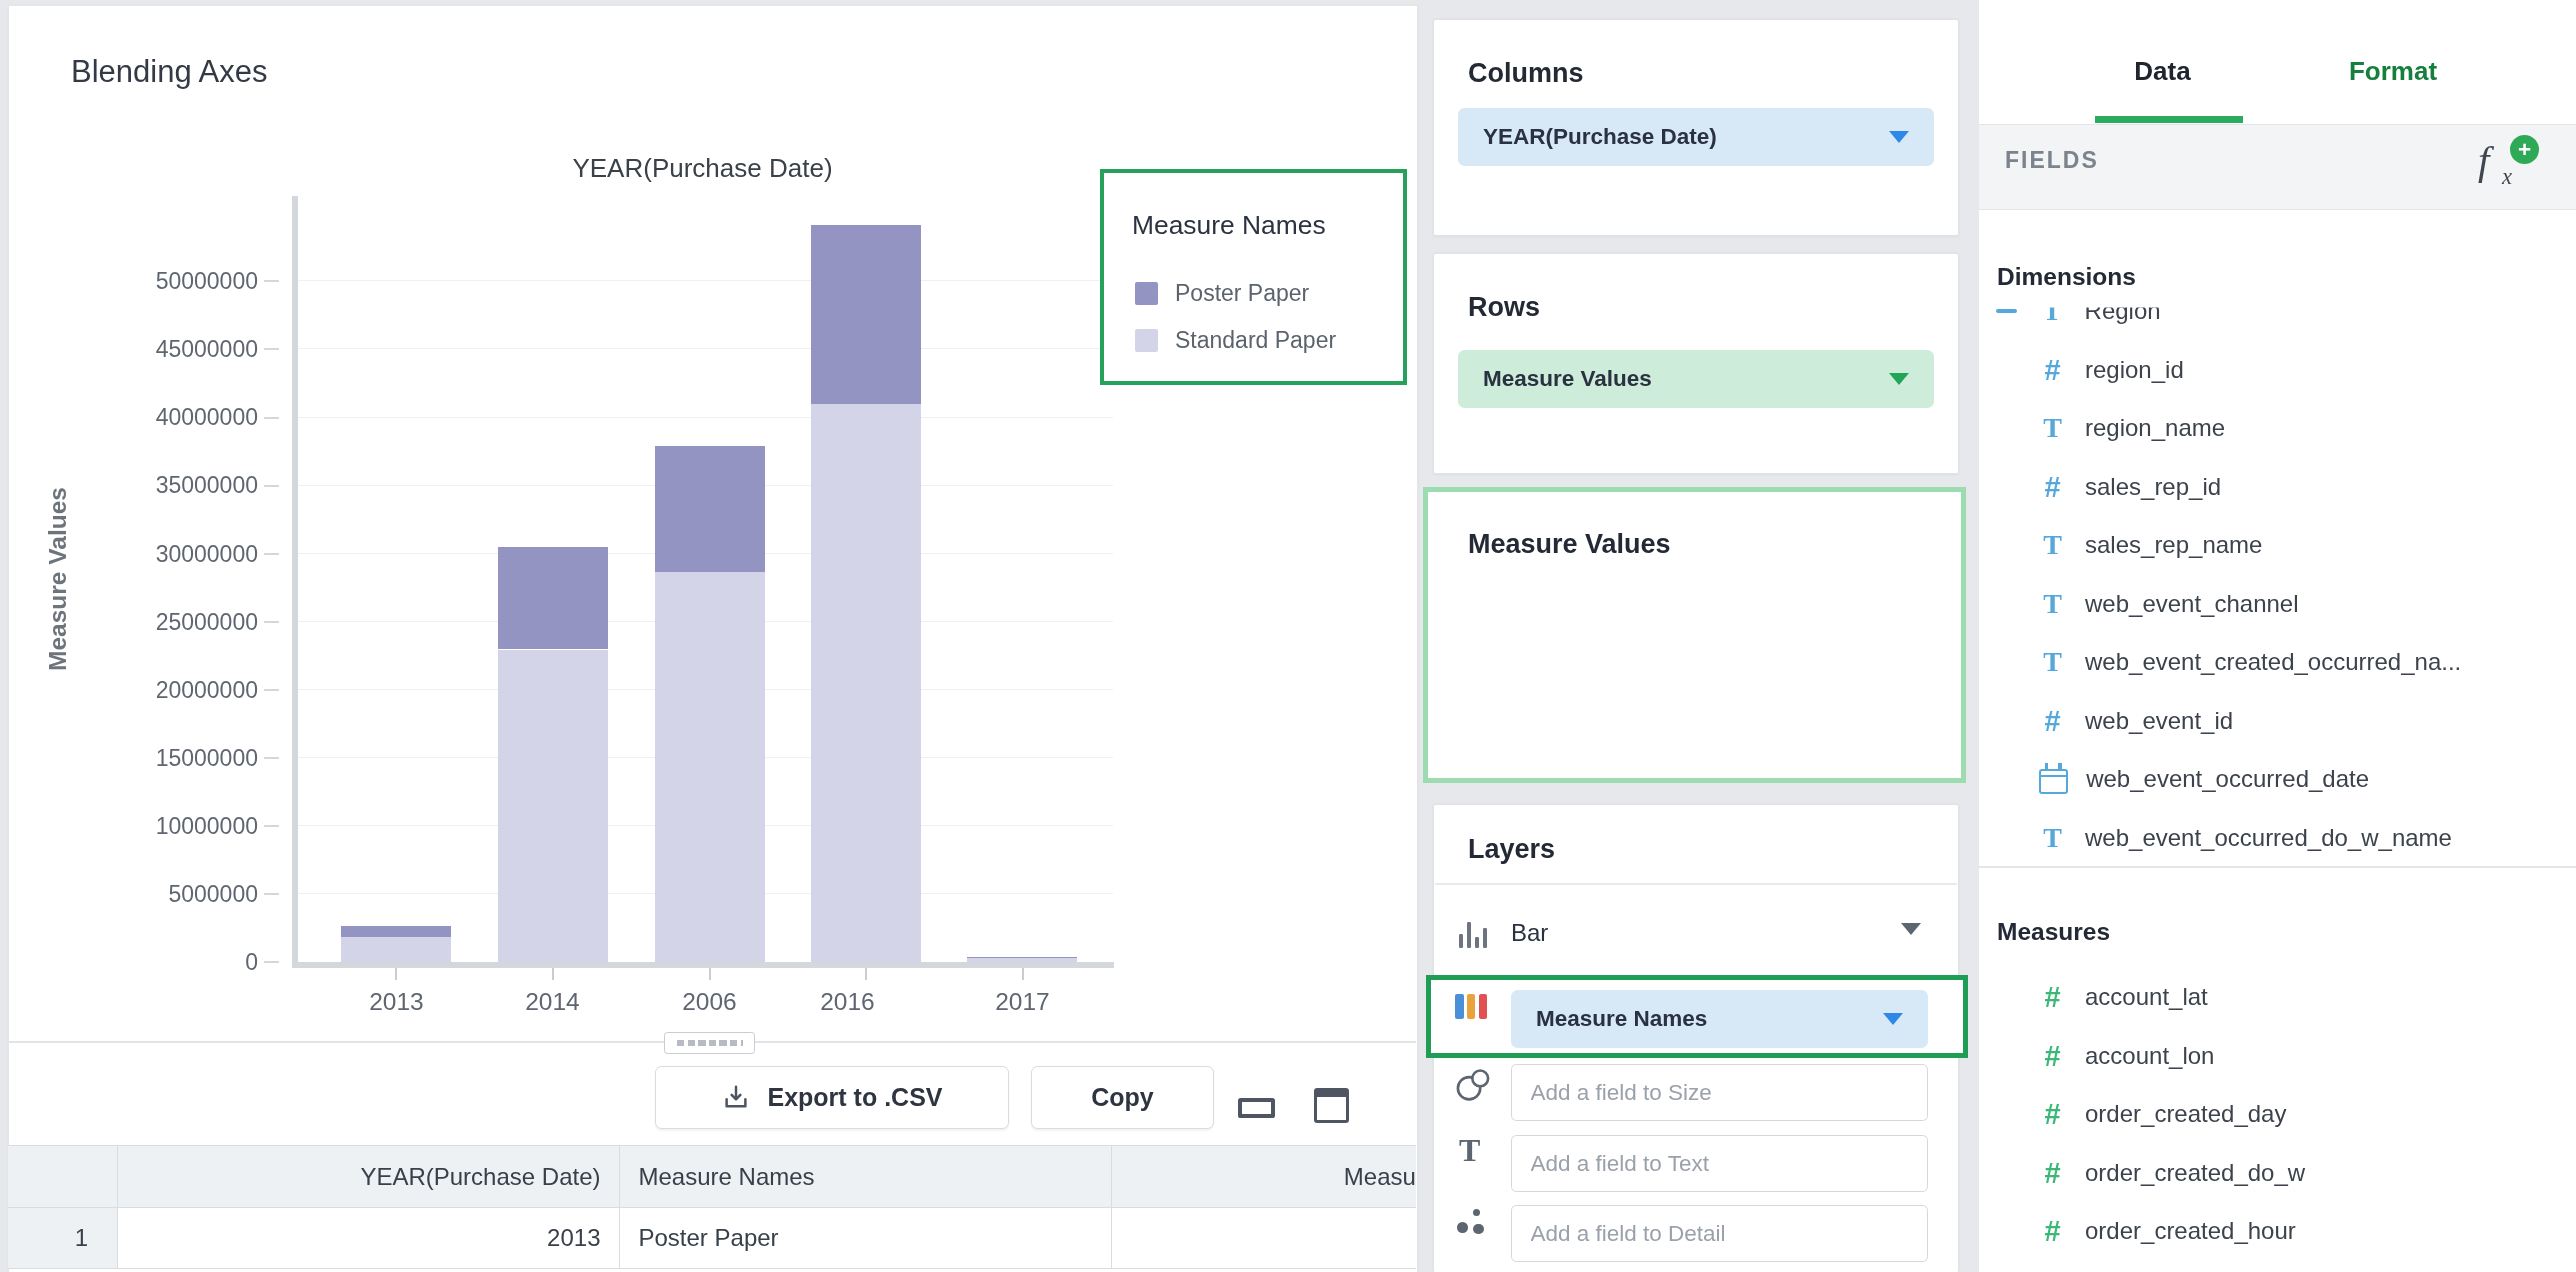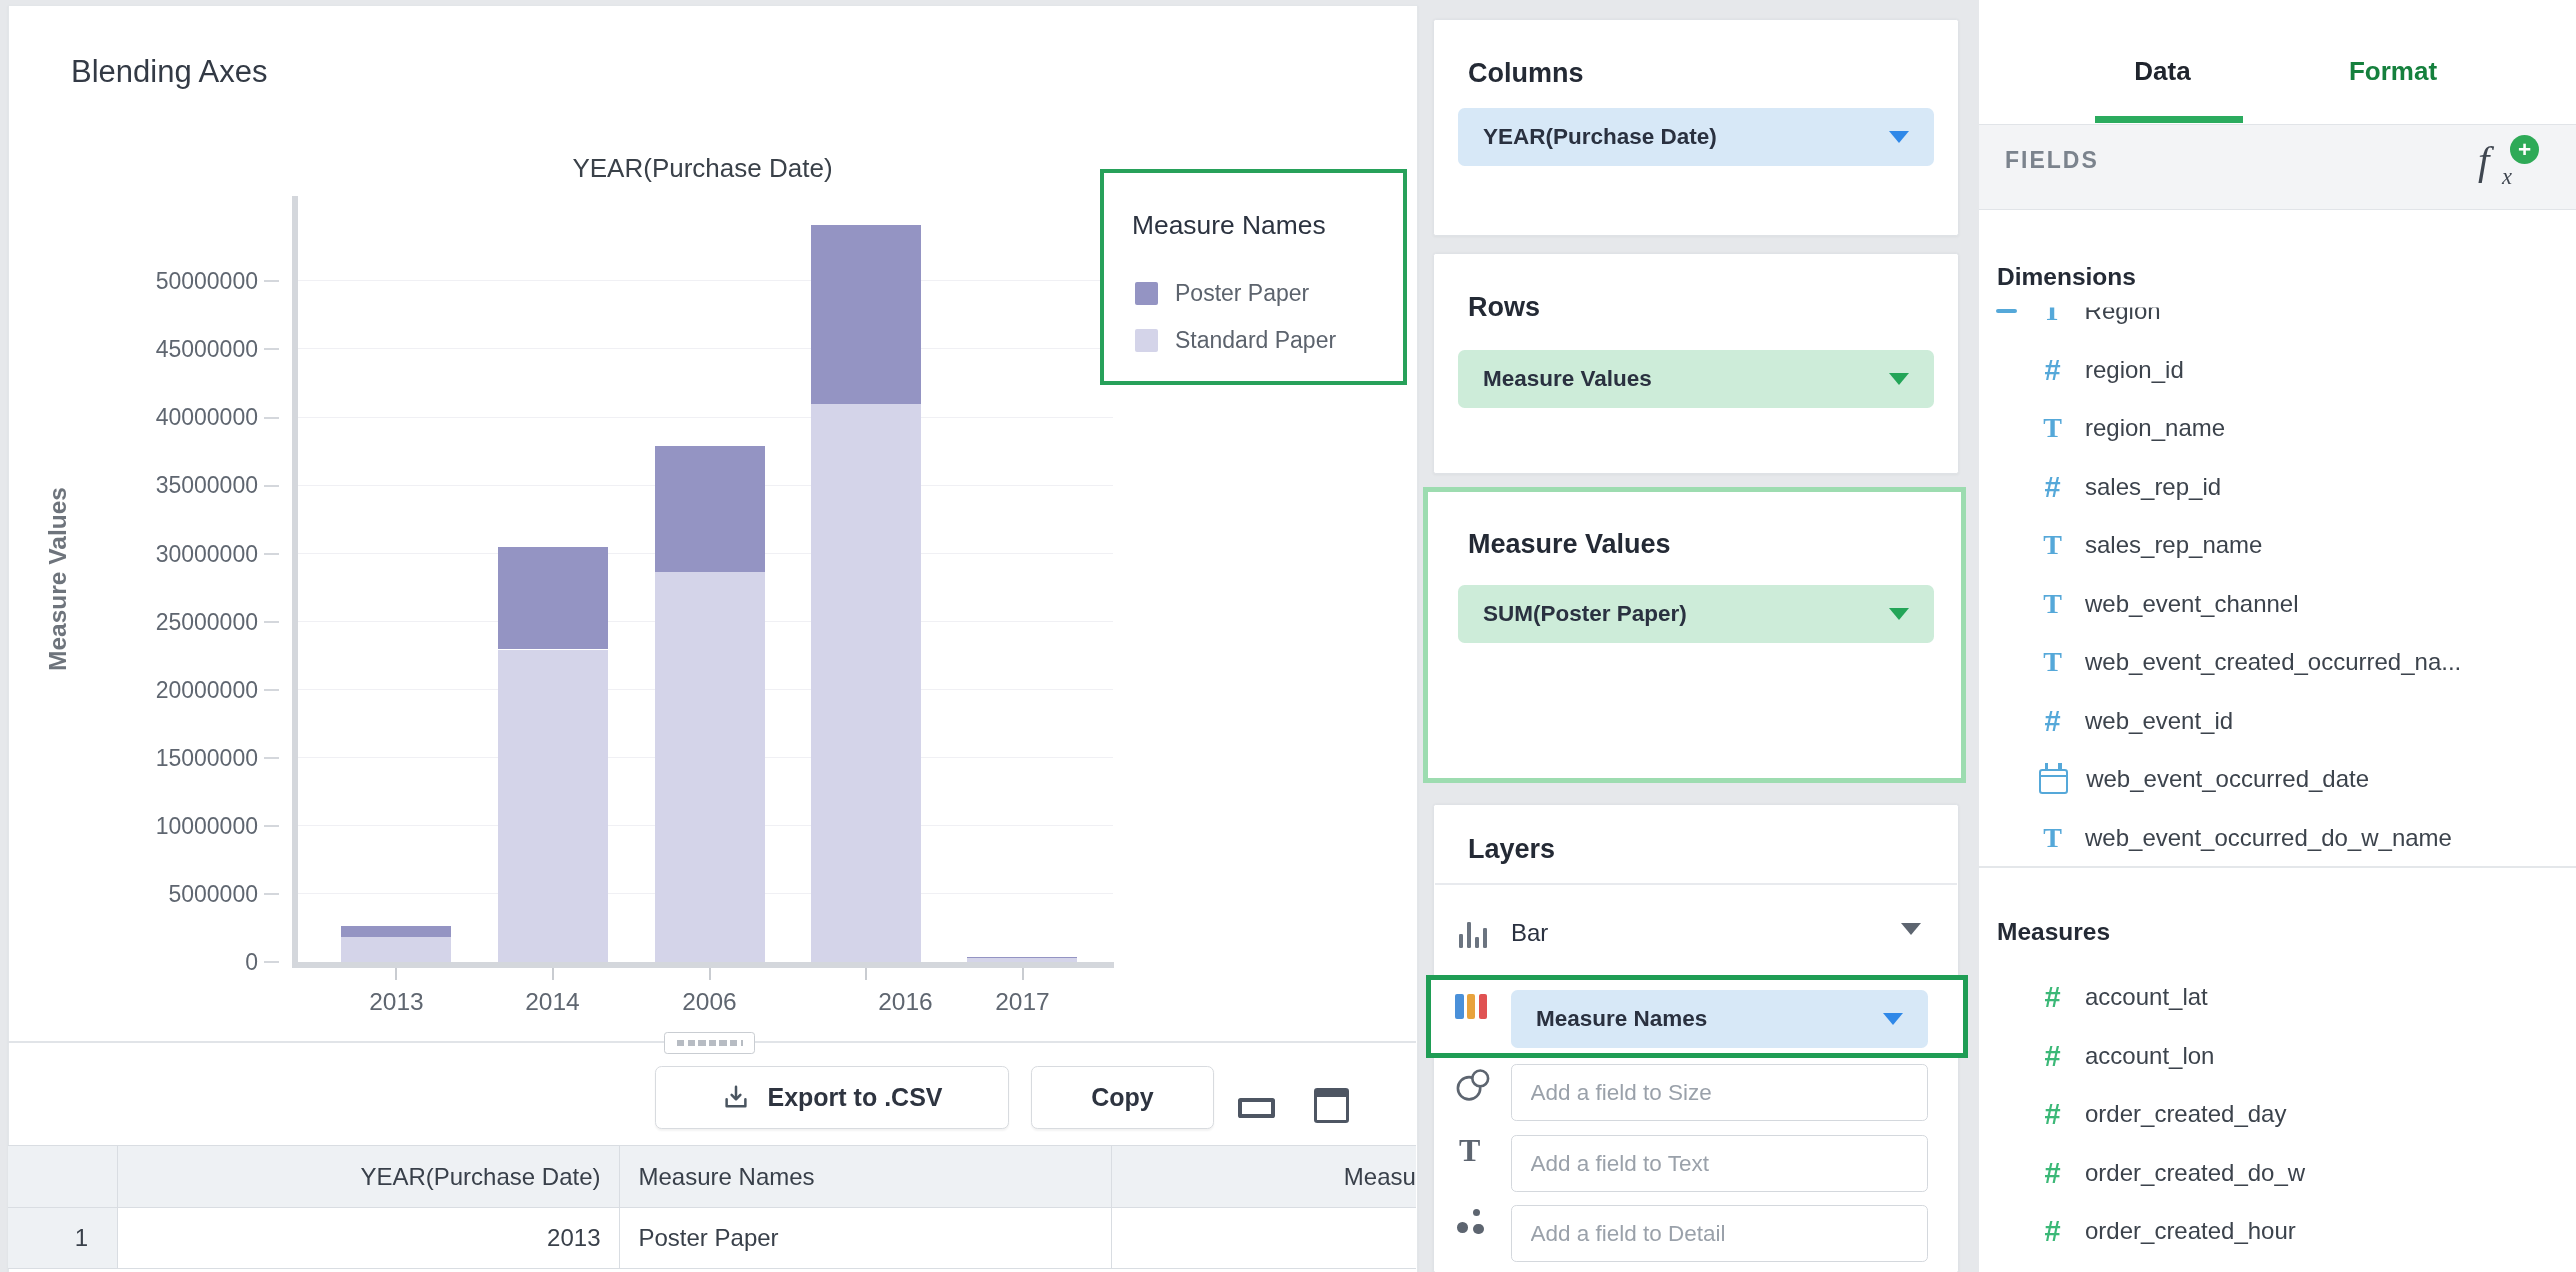--- a/index.html
+++ b/index.html
@@ -124,21 +124,21 @@
       <div style="position: absolute; left: 498px; top: 547px; width: 110px; height: 102px; background: rgb(148, 148, 195);"></div>
       <div style="position: absolute; left: 552px; top: 968px; width: 2px; height: 12px; background: rgb(201, 204, 209);"></div>
       <div class="xtick-lbl" style="position: absolute; left: 473px; top: 986px;">2014</div>
       <div style="position: absolute; left: 655px; top: 571px; width: 110px; height: 391px; background: rgb(212, 212, 233);"></div>
       <div style="position: absolute; left: 655px; top: 446px; width: 110px; height: 126px; background: rgb(148, 148, 195);"></div>
       <div style="position: absolute; left: 709px; top: 968px; width: 2px; height: 12px; background: rgb(201, 204, 209);"></div>
       <div class="xtick-lbl" style="position: absolute; left: 630px; top: 986px;">2006</div>
       <div style="position: absolute; left: 811px; top: 403px; width: 110px; height: 559px; background: rgb(212, 212, 233);"></div>
       <div style="position: absolute; left: 811px; top: 225px; width: 110px; height: 179px; background: rgb(148, 148, 195);"></div>
       <div style="position: absolute; left: 865px; top: 968px; width: 2px; height: 12px; background: rgb(201, 204, 209);"></div>
-      <div class="xtick-lbl" style="position: absolute; left: 826px; top: 986px;">2016</div>
+      <div class="xtick-lbl" style="position: absolute; left: 768px; top: 986px;">2016</div>
       <div style="position: absolute; left: 967px; top: 958px; width: 110px; height: 4px; background: rgb(212, 212, 233);"></div>
       <div style="position: absolute; left: 967px; top: 957px; width: 110px; height: 1.3px; background: rgb(148, 148, 195);"></div>
       <div style="position: absolute; left: 1022px; top: 968px; width: 2px; height: 12px; background: rgb(201, 204, 209);"></div>
       <div class="xtick-lbl" style="position: absolute; left: 943px; top: 986px;">2017</div>
       <div style="position: absolute; left: 292px; top: 962px; width: 822px; height: 6px; background: rgb(212, 215, 220);"></div>
     </div>
 
   <div class="abs legend-box"></div>
   <div class="abs legend-title">Measure Names</div>
   <div class="abs" id="legend-items" style="inset:0;">
@@ -188,24 +188,20 @@
   <div class="card mid-card" style="top:253px;height:219px;"></div>
   <div class="sec-head" style="left:1468px;top:292px;">Rows</div>
   <div class="pill pill-green" style="top:350px;">
     <span>Measure Values</span>
     <span class="caret caret-green"></span>
   </div>
 
   <div class="abs green-wrap-light"></div>
   <div class="sec-head" style="left:1468px;top:529px;">Measure Values</div>
   <div class="abs" id="mv-pills" style="inset:0;">
-      <div style="position: absolute; left: 1458px; top: 585px; width: 476px; height: 58px; border-radius: 6.6px; background: var(--green-pill-bg); display: flex; align-items: center; padding: 0px 25px; box-sizing: border-box; font-size: 22.5px; font-weight: 700; color: rgb(42, 49, 64); cursor: pointer;">
-        <span>SUM(Poster Paper)</span>
-        <span class="caret caret-green"></span>
-      </div>
     </div>
 
   <div class="card mid-card" style="top:804px;height:467px;"></div>
   <div class="sec-head" style="left:1468px;top:834px;">Layers</div>
   <div class="abs" style="left:1435px;top:883px;width:522px;height:2px;background:#e8eaee;"></div>
 
   <div class="licon" style="top:914px;height:34px;">
     <span class="b" style="height:14.5px;"></span>
       <span class="b" style="height:26.4px;"></span>
       <span class="b" style="height:10.6px;"></span>

